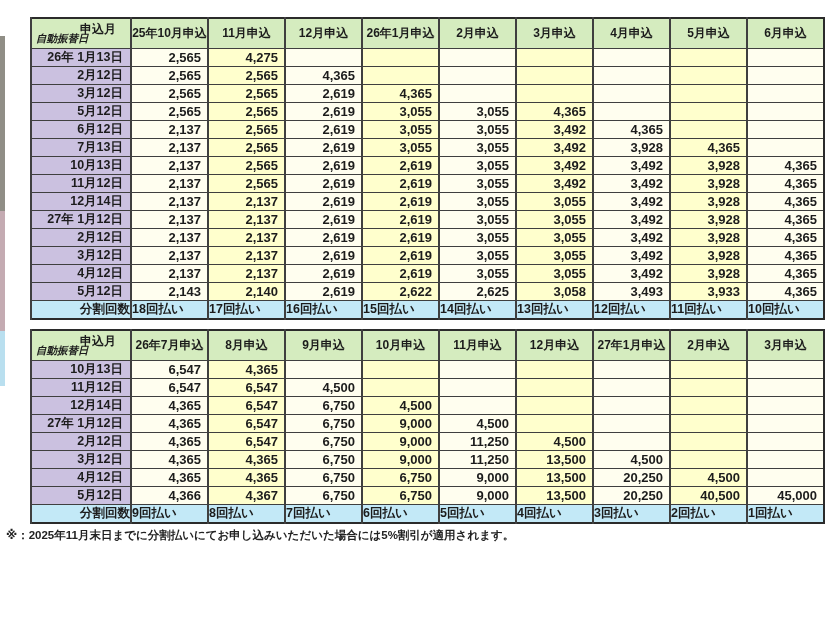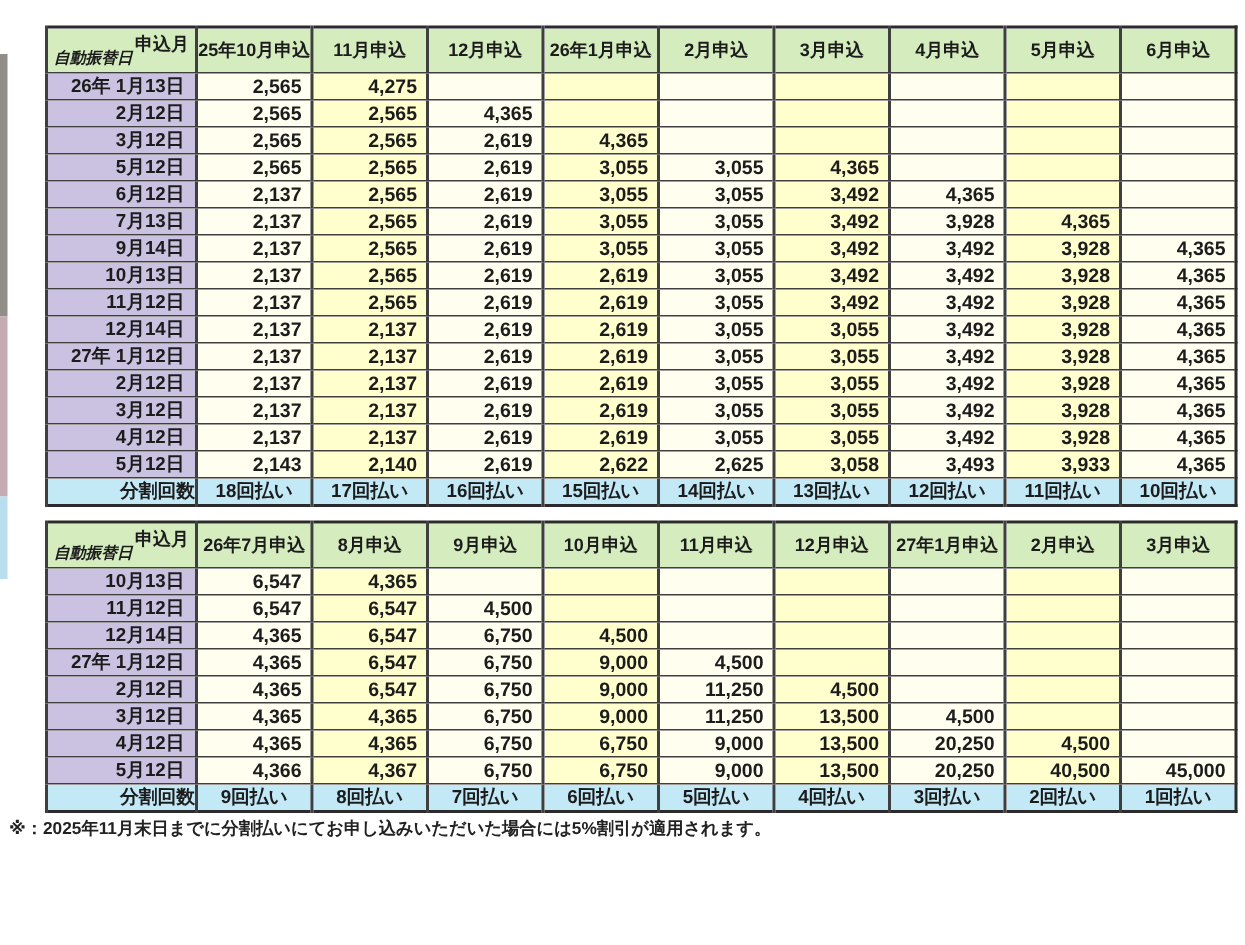--- a/index.html
+++ b/index.html
@@ -28,31 +28,31 @@
   .sched thead th{height:29px;background:var(--header_green,#d5ecbf);
     font-size:12px;text-align:center;vertical-align:middle;}
   .sched td.val{height:16px;font-size:13px;text-align:right;padding-right:6px;vertical-align:middle;}
   .sched td.cream{background:var(--cell_cream,#fffeef);}
   .sched td.yellow{background:var(--cell_yellow,#ffffcd);}
   .sched th.date-cell{height:16px;background:var(--date_purple,#cbc1e0);
     font-size:12.5px;text-align:right;padding-right:7px;vertical-align:middle;font-weight:bold;}
   .sched th.count-label{height:17px;background:var(--count_blue,#c3e9f7);
     font-size:12.5px;text-align:right;vertical-align:middle;}
   .sched td.count-cell{height:17px;background:var(--count_blue,#c3e9f7);
-    font-size:12.5px;text-align:center;vertical-align:middle;}
+    font-size:12.5px;vertical-align:middle;}
 
   th.corner-cell{
     position:relative;
     background:linear-gradient(to bottom left,
       var(--header_green,#d5ecbf) 48.5%,
       var(--grid_border,#3f3f3f) 48.5%,
       var(--grid_border,#3f3f3f) 51.5%,
       var(--date_purple,#cbc1e0) 51.5%);
   }
-  .corner-top{position:absolute;top:2px;right:4px;font-size:12px;font-weight:bold;}
+  .corner-top{position:absolute;top:2px;right:14px;font-size:12px;font-weight:bold;}
   .corner-bottom{position:absolute;bottom:2px;left:4px;font-size:10.5px;font-weight:bold;font-style:italic;}
 
   .notes{margin:5px 0 0 6px;}
   .notes div{font-size:11.5px;font-weight:bold;line-height:13px;color:#222;}
 </style>
 </head>
 <body style="--header_green: #d5ecbf; --date_purple: #cbc1e0; --count_blue: #c3e9f7; --cell_cream: #fffeef; --cell_yellow: #ffffcd; --grid_border: #3f3f3f; --text: #1c1c1c;">
 
 <div class="page">
   <div class="edge-strip">
@@ -158,32 +158,20 @@
           <td class="val yellow">2,565</td>
           <td class="val cream">2,619</td>
           <td class="val yellow">3,055</td>
           <td class="val cream">3,055</td>
           <td class="val yellow">3,492</td>
           <td class="val cream">3,928</td>
           <td class="val yellow">4,365</td>
           <td class="val cream"></td>
         </tr>
         <tr>
-          <th class="date-cell">9月14日</th>
-          <td class="val cream">2,137</td>
-          <td class="val yellow">2,565</td>
-          <td class="val cream">2,619</td>
-          <td class="val yellow">3,055</td>
-          <td class="val cream">3,055</td>
-          <td class="val yellow">3,492</td>
-          <td class="val cream">3,492</td>
-          <td class="val yellow">3,928</td>
-          <td class="val cream">4,365</td>
-        </tr>
-        <tr>
           <th class="date-cell">10月13日</th>
           <td class="val cream">2,137</td>
           <td class="val yellow">2,565</td>
           <td class="val cream">2,619</td>
           <td class="val yellow">2,619</td>
           <td class="val cream">3,055</td>
           <td class="val yellow">3,492</td>
           <td class="val cream">3,492</td>
           <td class="val yellow">3,928</td>
           <td class="val cream">4,365</td>

